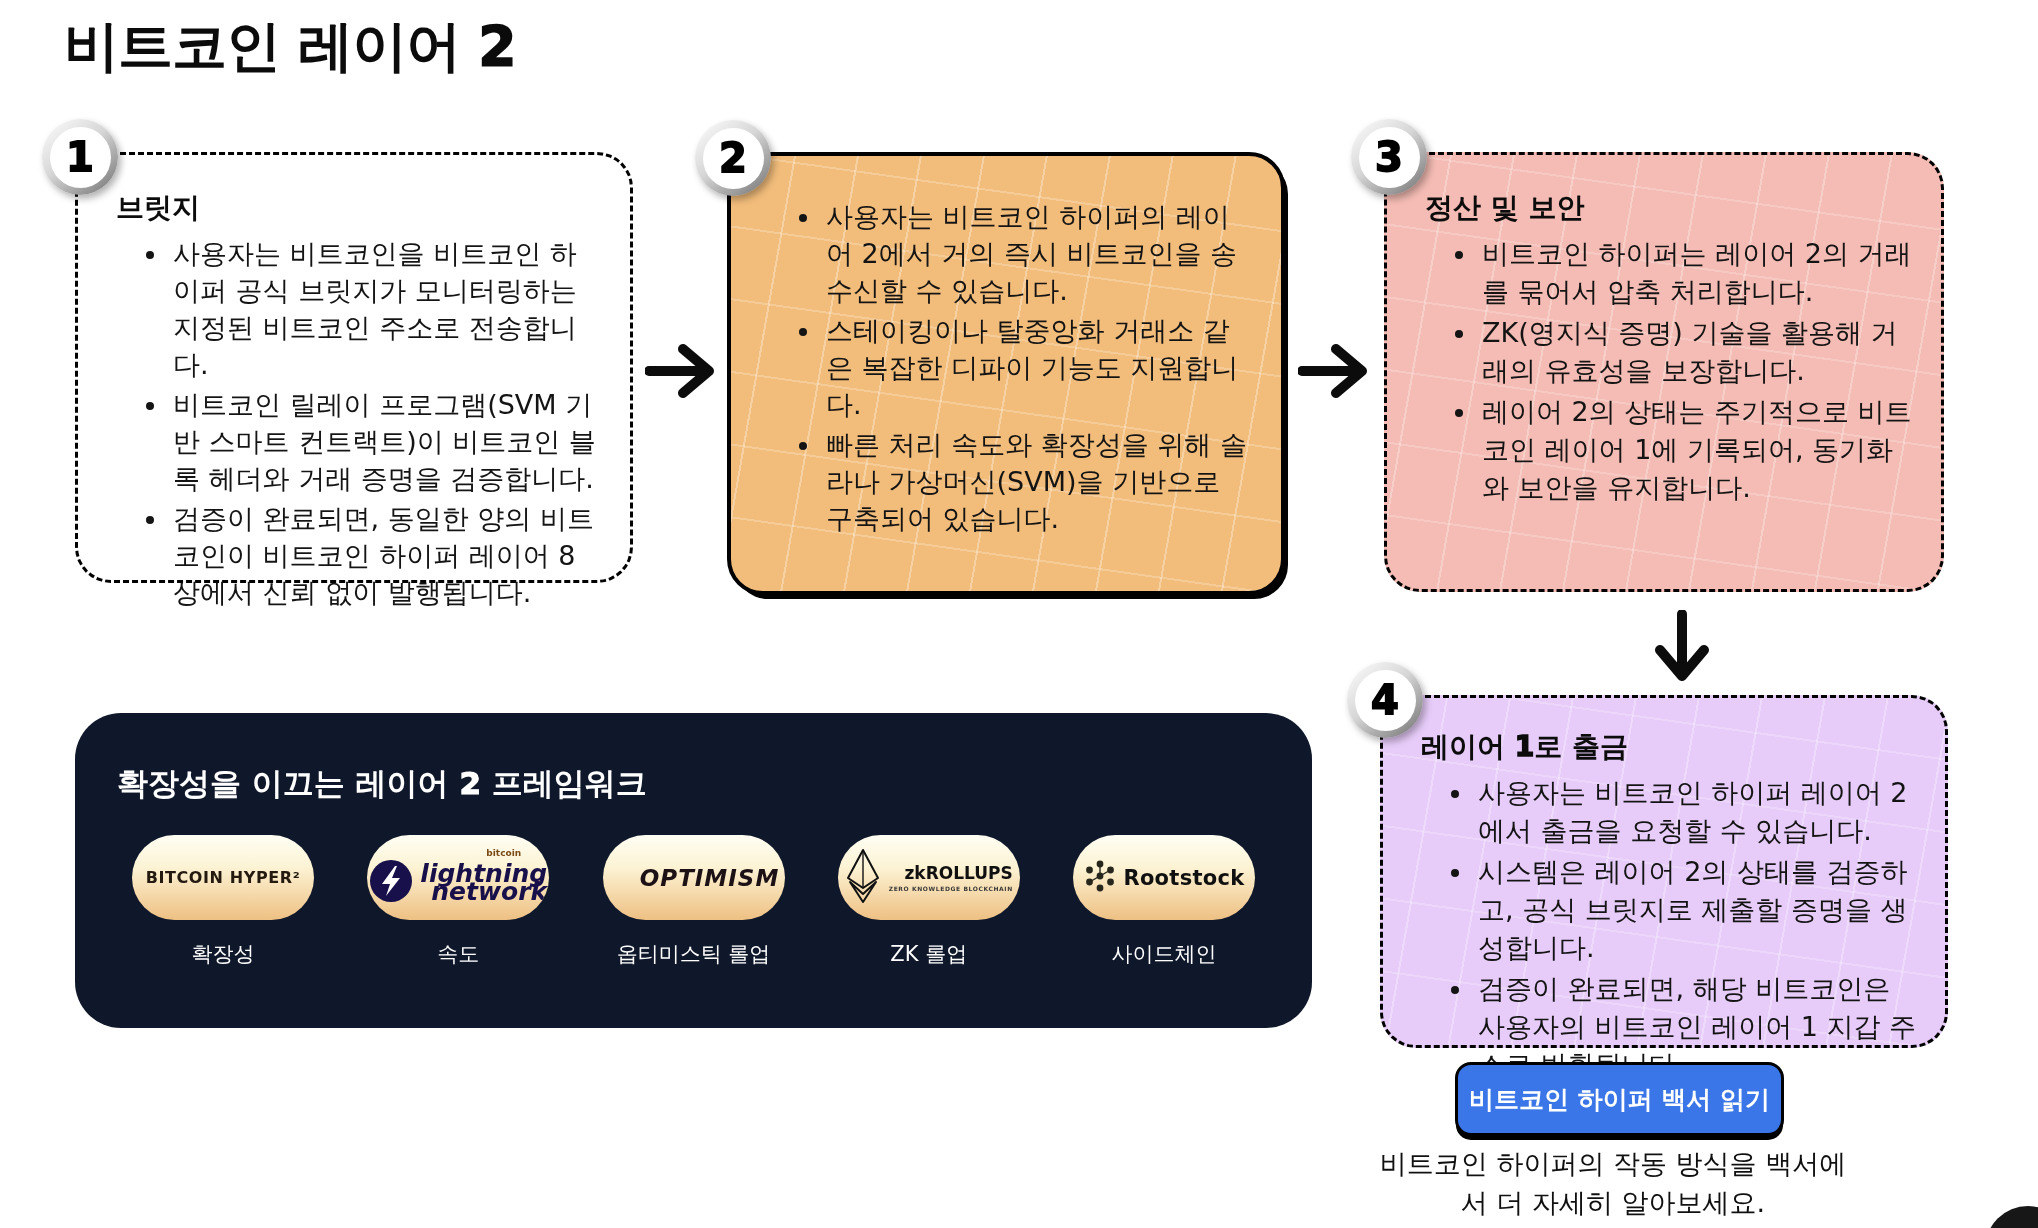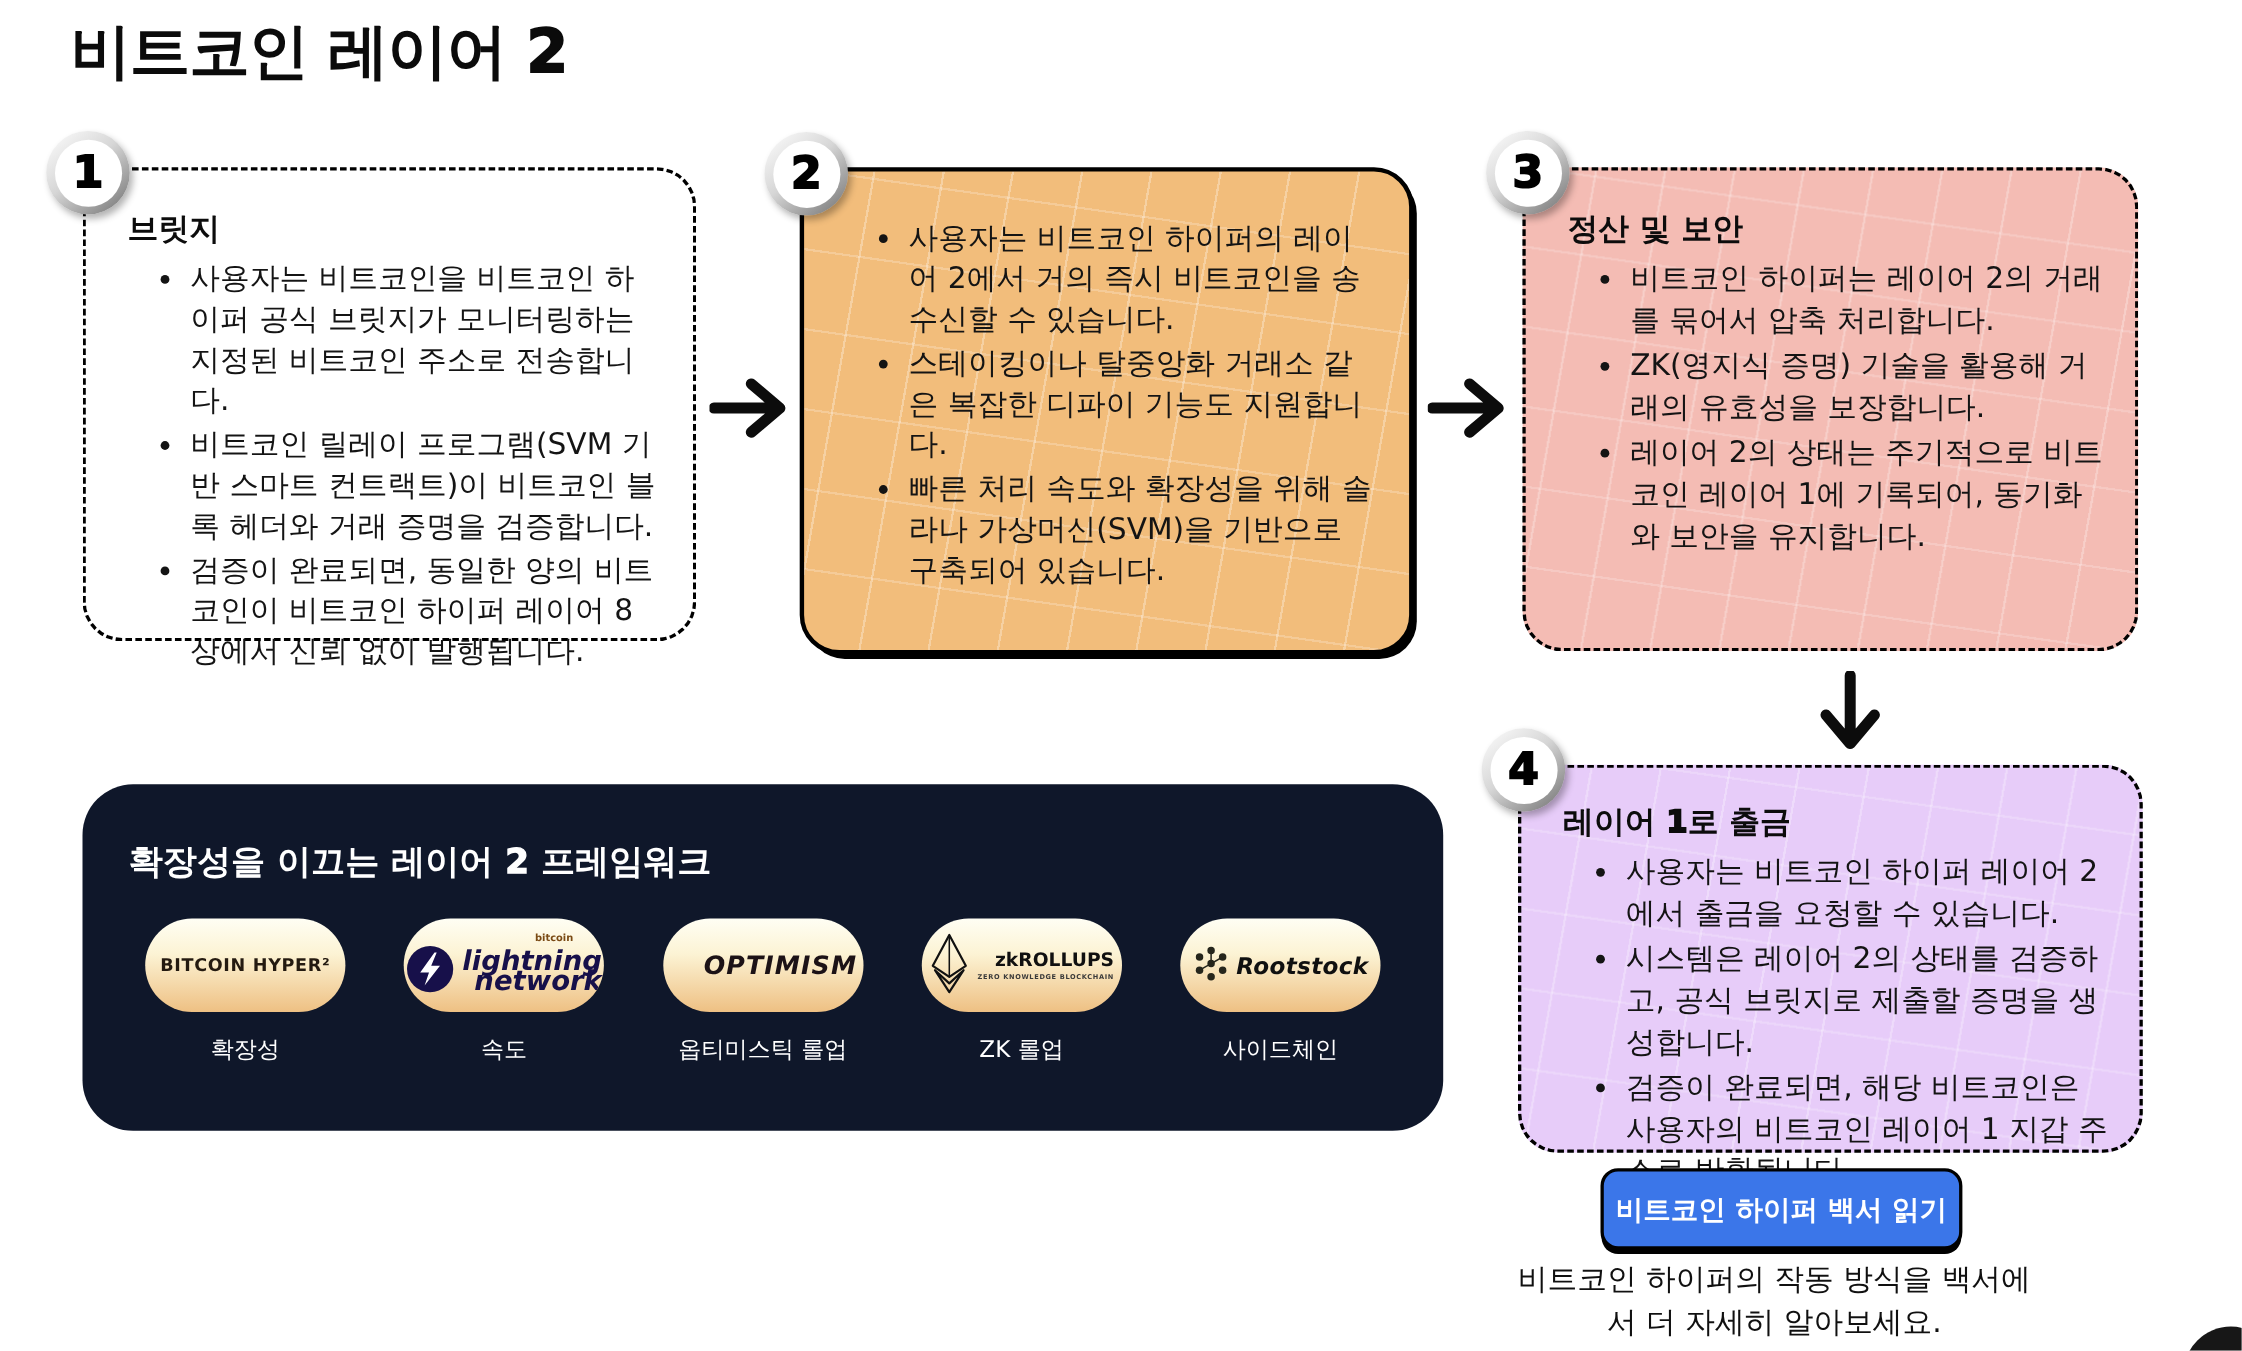--- a/index.html
+++ b/index.html
@@ -89,21 +89,21 @@
   .ln-text span:last-child { margin-left:10px; }
 
   .logo-op { font-style:italic; font-weight:900; font-size:23px; letter-spacing:1px; color:#1c1216;margin-left:32px; }
 
   .zk-row { display:flex; align-items:center; gap:8px; }
   .zk-text { display:flex; flex-direction:column; }
   .zk-main { font-size:17px; font-weight:800; color:#101010; }
   .zk-sub { font-size:6px; letter-spacing:.6px; font-weight:700; color:#3a3a3a; margin-top:2px; }
 
   .rs-row { display:flex; align-items:center; gap:6px; }
-  .rs-text { font-size:21px; font-weight:800; color:#101010; letter-spacing:.3px;font-style:italic; }
+  .rs-text { font-size:21px; font-weight:800; color:#101010; letter-spacing:.3px; }
 
   
   .cta {
     position:absolute; left:1455px; top:1062px; width:329px; height:74px;
     background:#3b76e9; border:3px solid #000; border-radius:16px;
     box-shadow:0 5px 0 -1px #000; cursor:pointer;
     display:flex; align-items:center; justify-content:center;
     font-family:inherit;
   }
   .cta span { color:#fff; font-size:25px; font-weight:700; }

